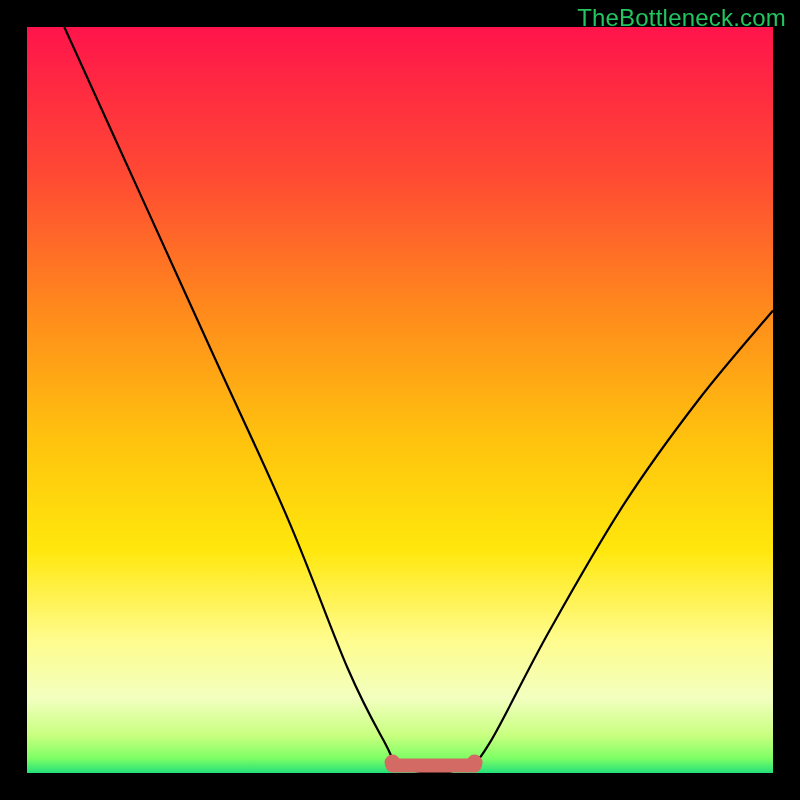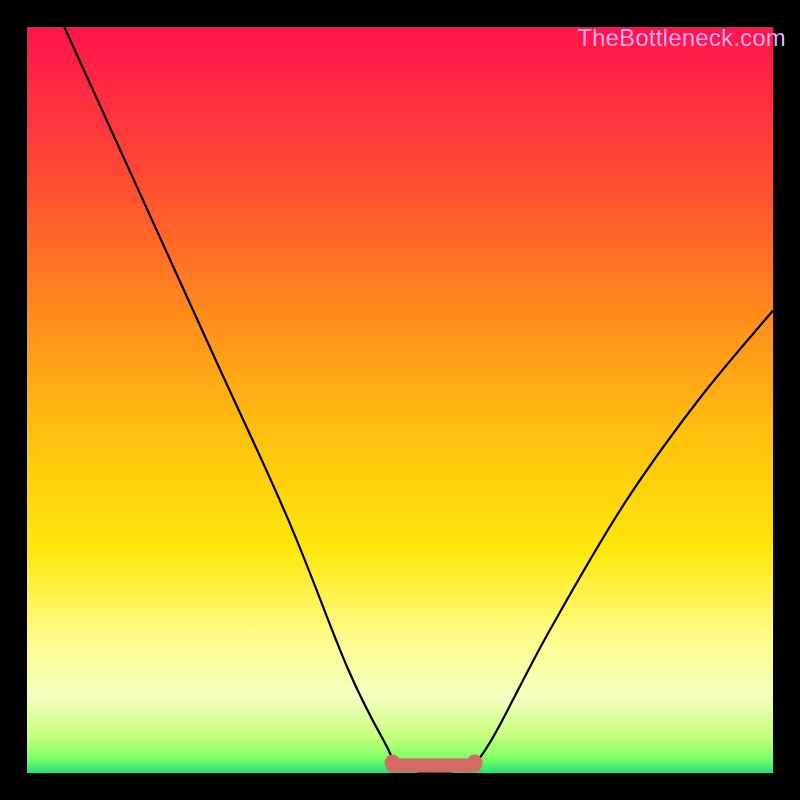--- a/index.html
+++ b/index.html
@@ -14,26 +14,25 @@
   .outer {
     width: 800px;
     height: 800px;
     position: relative;
     background: #000;
   }
   .watermark {
     position: absolute;
     top: 4px;
     right: 14px;
-    color: #f0abfc;
+    color: #22c55e;
     font-size: 24px;
     font-weight: 400;
     letter-spacing: 0.2px;
     z-index: 5;
-    margin-top: 20px;
   }
   .plot {
     position: absolute;
     left: 27px;
     top: 27px;
     width: 746px;
     height: 746px;
     background: linear-gradient(
       to bottom,
       #ff144b 0%,

